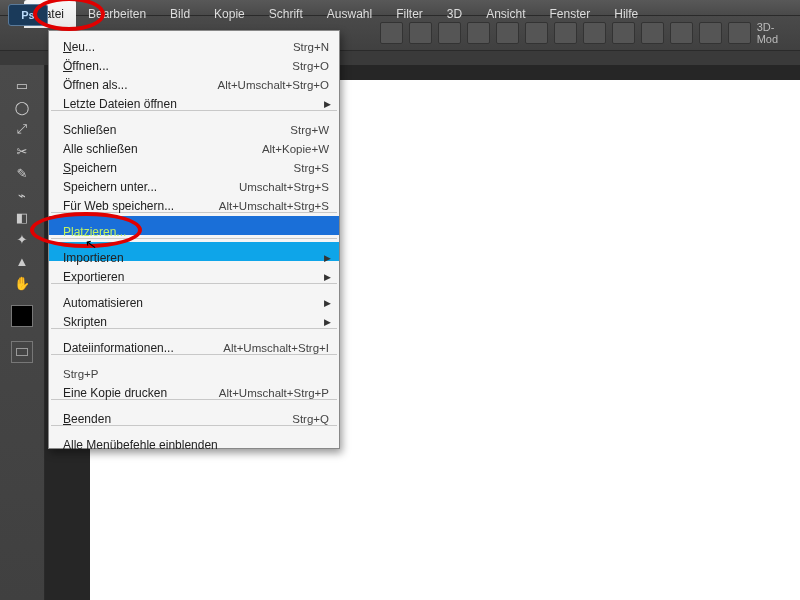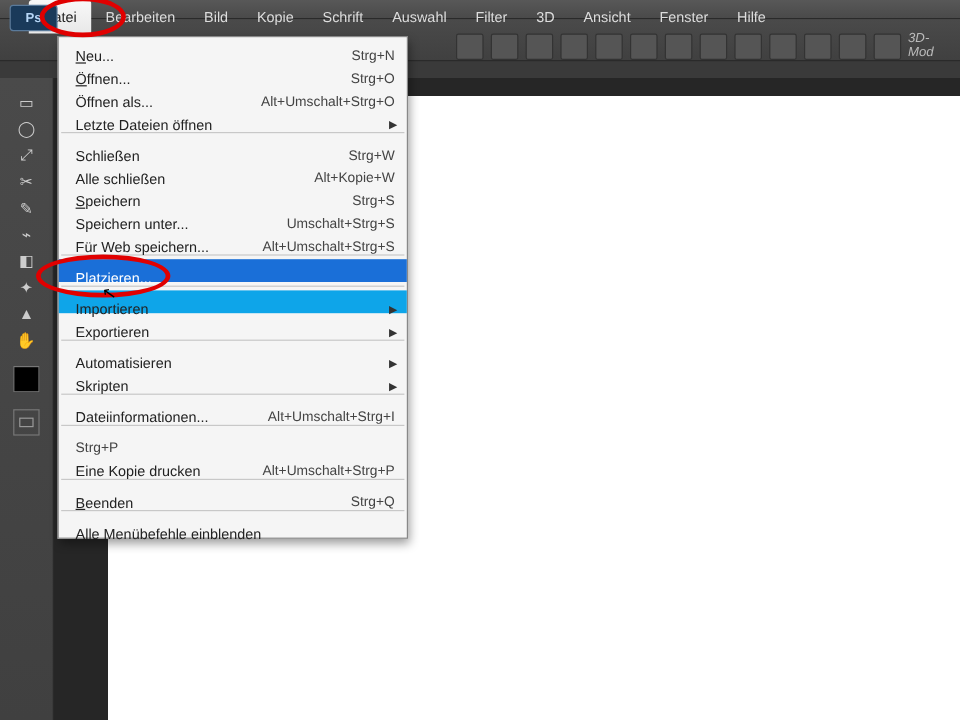--- a/index.html
+++ b/index.html
@@ -4,36 +4,36 @@
 <style>
   * { box-sizing: border-box; margin: 0; padding: 0; font-family: "Segoe UI", Tahoma, sans-serif; }
   body { background: #3a3a3a; width: 800px; height: 600px; overflow: hidden; position: relative; }
   
   .menubar { background: linear-gradient(#585858, #4a4a4a); height: 16px; display: flex; align-items: flex-start; padding-left: 24px; border-bottom: 1px solid #2a2a2a; }
   .menubar .item { color: #ddd; font-size: 12px; padding: 7px 12px; cursor: default; }
   .menubar .item.active { background: linear-gradient(#f8f8f8, #e8e8e8); color: #222; border-radius: 3px 3px 0 0; }
   
   .app-icon { position: absolute; left: 8px; top: 4px; width: 40px; height: 22px; background: #1a3a5a; border: 1px solid #5a7a9a; border-radius: 3px; display: flex; align-items: center; justify-content: center; color: #b8d8f8; font-size: 11px; font-weight: bold; }
   
-  .optionbar { background: linear-gradient(#4a4a4a, #404040); height: 35px; border-bottom: 1px solid #2a2a2a; display:flex; align-items:flex-end; padding-left:380px; gap:6px;font-style:italic; }
+  .optionbar { background: linear-gradient(#4a4a4a, #404040); height: 35px; border-bottom: 1px solid #2a2a2a; display:flex; align-items:center; padding-left:380px; gap:6px; }
   .optionbar .chunk { width:24px; height:22px; background:#555; border:1px solid #333; border-radius:2px; }
   .optionbar .txt { color:#bbb; font-size:11px; margin-left:auto; margin-right:6px; }
   
   .toolstrip { position: absolute; left: 0; top: 65px; width: 45px; bottom: 0; background: linear-gradient(#4a4a4a,#404040); border-right: 1px solid #2a2a2a; padding-top: 10px; display:flex; flex-direction:column; align-items:center; gap:2px; }
   .toolstrip .tool { width: 22px; height: 20px; display:flex; align-items:center; justify-content:center; color:#ccc; font-size:13px; }
   .toolstrip .swatch { margin-top:10px; width:22px; height:22px; background:#000; border:1px solid #777; }
   .toolstrip .swatchw { margin-top:12px; width:22px; height:22px; border:1px solid #777; display:flex; align-items:center; justify-content:center; }
   .toolstrip .swatchw span{ width:12px;height:8px;border:1px solid #999; background:#444;}
   
   .canvas-bg { position:absolute; left:45px; top:65px; right:0; bottom:0; background:#262626; }
   .canvas { position:absolute; left:90px; top:80px; right:0; bottom:0; background:#fff; }
   
   .dropdown { position:absolute; left:48px; top:30px; width:292px; background:#f5f5f5; border:1px solid #888; box-shadow: 2px 4px 8px rgba(0,0,0,0.4); font-size:12px; color:#222; }
   .dropdown .row { display:flex; align-items:center; height:19px; padding:12px 10px 0 14px; position:relative; }
-  .dropdown .row.selected { background:#1a6fd8; color:#ffffff;justify-content:center; }
+  .dropdown .row.selected { background:#1a6fd8; color:#bef264;justify-content:center; }
   .dropdown .row.hover2 { background:#0ea5e9;justify-content:center; }
   .dropdown .label { flex:1; }
   .dropdown .shortcut { color:#444; font-size:11.5px; }
   .dropdown .sep { height:1px; background:#c8c8c8; margin:3px 2px; }
   .dropdown .arrow { position:absolute; right:8px; font-size:9px; color:#333; }
   .underline { text-decoration: underline; text-decoration-thickness:1px; }
   
   .ellipse-red { position:absolute; border:4px solid #e00000; border-radius:50%; pointer-events:none; }
   .e1 { left:33px; top:-3px; width:72px; height:34px; }
   .e2 { left:30px; top:212px; width:112px; height:36px; }

